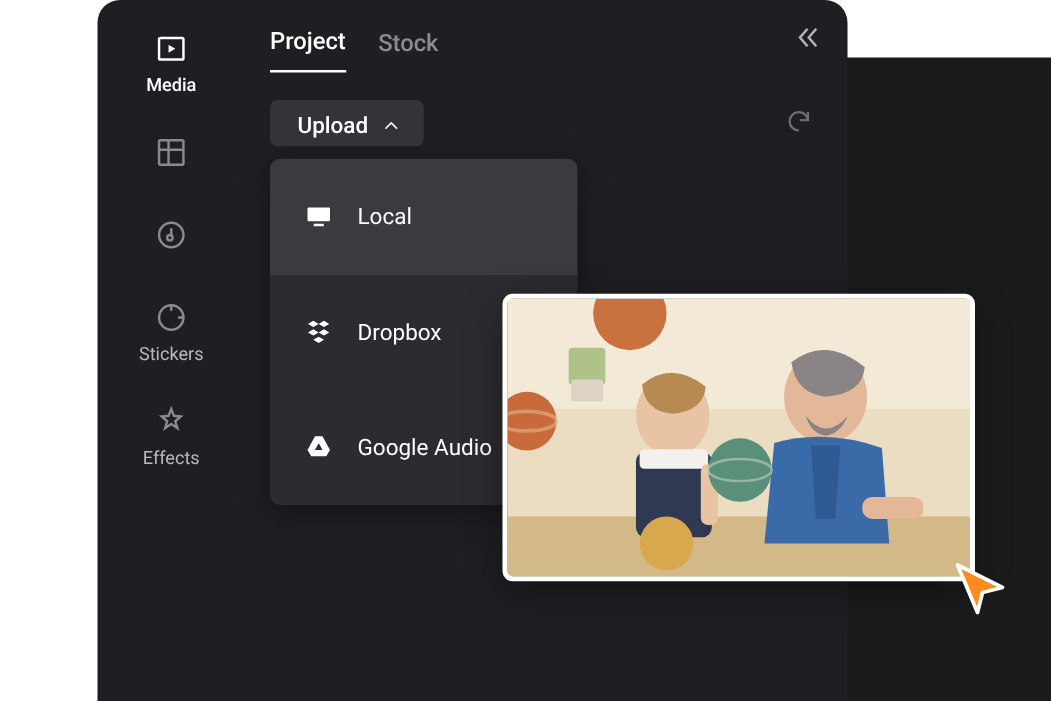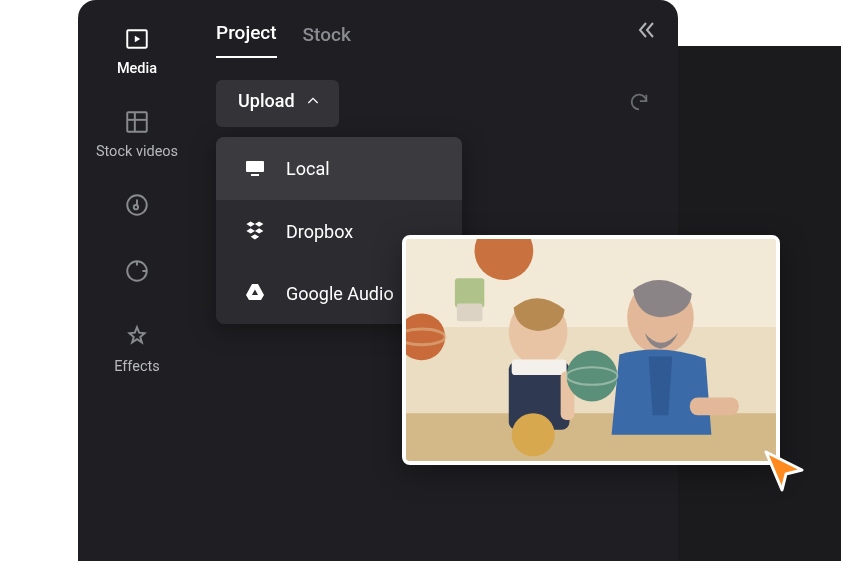--- a/index.html
+++ b/index.html
@@ -88,21 +88,21 @@
     margin-top: 22px;
     display: flex;
     align-items: center;
     justify-content: space-between;
     padding-right: 8px;
   }
   .upload-btn {
     background: #333338;
     color: #fff;
     font-size: 18px;
-    padding: 10px 18px 16px 22px;
+    padding: 10px 18px 6px 22px;
     border-radius: 6px;
     display: inline-flex;
     align-items: center;
     gap: 10px;
     cursor: pointer;
     font-weight: 500;
   }
   .upload-btn svg { width: 16px; height: 16px; stroke:#fff; fill:none; stroke-width:2; }
 
   .refresh-btn { cursor: pointer; }
@@ -113,21 +113,21 @@
     width: 246px;
     background: #2c2c30;
     border-radius: 8px;
     overflow: hidden;
     box-shadow: 0 6px 24px rgba(0,0,0,0.35);
   }
   .dropdown-item {
     display: flex;
     align-items: center;
     gap: 18px;
-    padding: 19px 26px;
+    padding: 34px 26px;
     color: #fff;
     font-size: 18px;
     cursor: pointer;
   }
   .dropdown-item.hover { background: #3a3a3f; }
   .dropdown-item.sep { border-bottom: 1px solid #3a3a3f; }
   .dropdown-item .glyph { width: 26px; display:flex; justify-content:center; }
   .dropdown-item .glyph svg { width: 24px; height: 24px; fill:#fff; }
 
   
@@ -186,41 +186,41 @@
     </div>
 
     <div class="side-item">
       <div class="icon">
         <svg viewBox="0 0 24 24">
             <rect x="3" y="3" width="18" height="18" rx="1"></rect>
             <line x1="10" y1="3" x2="10" y2="21"></line>
             <line x1="3" y1="10" x2="21" y2="10"></line>
           </svg>
       </div>
-      <div class="label">Stock videos</div>
     </div>
 
     <div class="side-item">
       <div class="icon">
         <svg viewBox="0 0 24 24">
             <circle cx="12" cy="12" r="9"></circle>
             <path d="M12 7v6"></path>
             <circle cx="11" cy="14" r="2"></circle>
           </svg>
       </div>
     </div>
 
 
     <div class="side-item">
       <div class="icon">
         <svg viewBox="0 0 24 24">
             <circle cx="12" cy="12" r="9"></circle>
             <path d="M12 3v4M21 12h-4"></path>
           </svg>
       </div>
+      <div class="label">Stickers</div>
     </div>
 
     <div class="side-item">
       <div class="icon">
         <svg viewBox="0 0 24 24">
             <path d="M12 3l2 5 5 .5-4 3.5 1.5 5L12 14l-4.5 3 1.5-5-4-3.5 5-.5z"></path>
           </svg>
       </div>
       <div class="label">Effects</div>
     </div>

